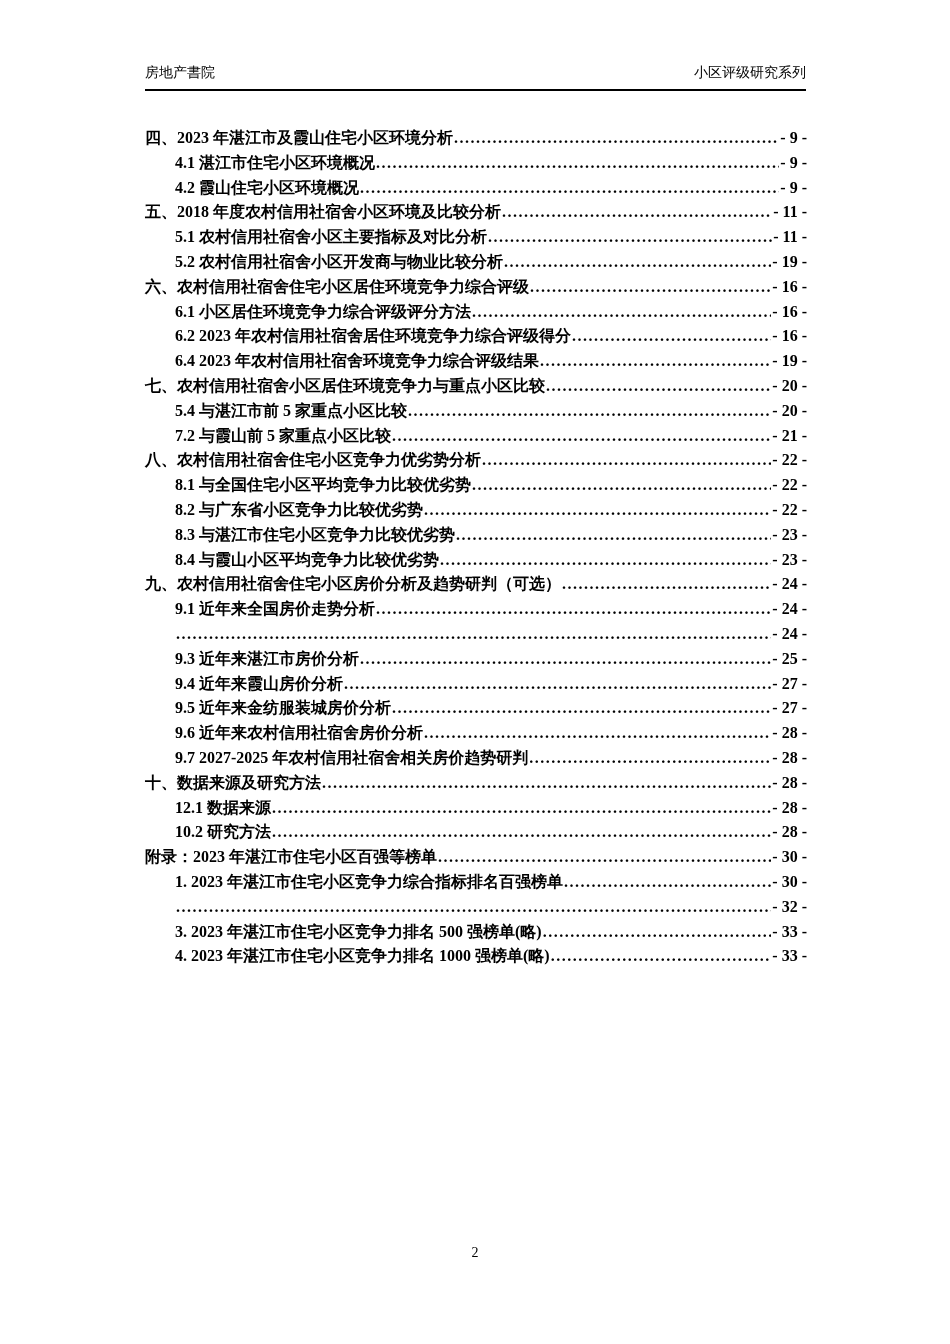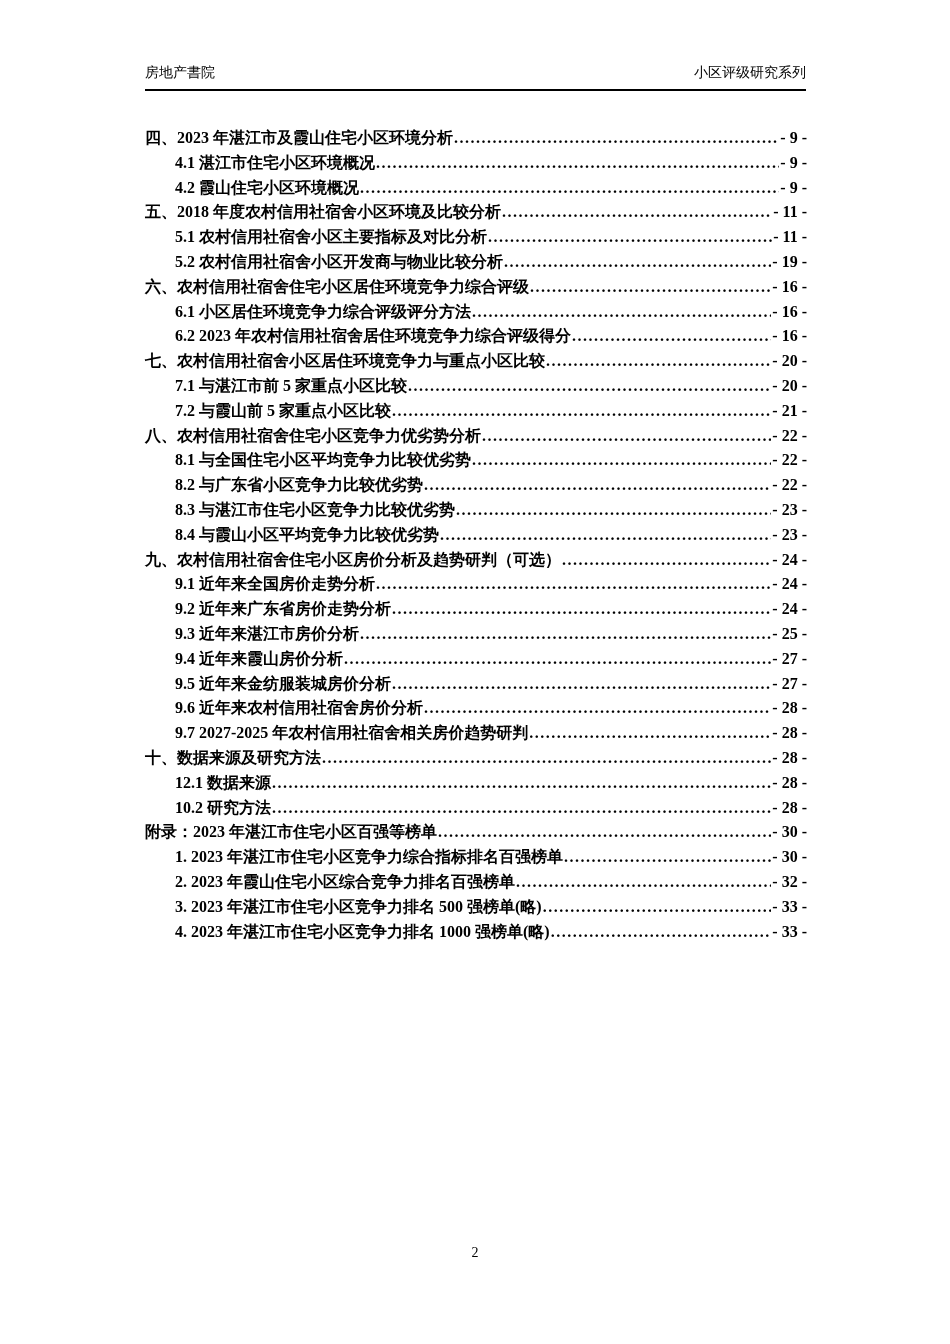--- a/index.html
+++ b/index.html
@@ -138,29 +138,34 @@
     <span class="toc-page">- 16 -</span>
   </div>
 
   <div class="toc-entry level-2">
     <span class="toc-title">6.2 2023 年农村信用社宿舍居住环境竞争力综合评级得分</span>
     <span class="toc-leader"></span>
     <span class="toc-page">- 16 -</span>
   </div>
 
 
+  <div class="toc-entry level-2">
+    <span class="toc-title">6.4 2023 年农村信用社宿舍环境竞争力综合评级结果</span>
+    <span class="toc-leader"></span>
+    <span class="toc-page">- 19 -</span>
+  </div>
 
   <div class="toc-entry level-1">
     <span class="toc-title">七、农村信用社宿舍小区居住环境竞争力与重点小区比较</span>
     <span class="toc-leader"></span>
     <span class="toc-page">- 20 -</span>
   </div>
 
   <div class="toc-entry level-2">
-    <span class="toc-title">7.1 与湛江市前 5 家重点小区比较</span>
+    <span class="toc-title">5.4 与湛江市前 5 家重点小区比较</span>
     <span class="toc-leader"></span>
     <span class="toc-page">- 20 -</span>
   </div>
 
   <div class="toc-entry level-2">
     <span class="toc-title">7.2 与霞山前 5 家重点小区比较</span>
     <span class="toc-leader"></span>
     <span class="toc-page">- 21 -</span>
   </div>
 
@@ -200,21 +205,20 @@
     <span class="toc-page">- 24 -</span>
   </div>
 
   <div class="toc-entry level-2">
     <span class="toc-title">9.1 近年来全国房价走势分析</span>
     <span class="toc-leader"></span>
     <span class="toc-page">- 24 -</span>
   </div>
 
   <div class="toc-entry level-2">
-    <span class="toc-title">9.2 近年来广东省房价走势分析</span>
     <span class="toc-leader"></span>
     <span class="toc-page">- 24 -</span>
   </div>
 
   <div class="toc-entry level-2">
     <span class="toc-title">9.3 近年来湛江市房价分析</span>
     <span class="toc-leader"></span>
     <span class="toc-page">- 25 -</span>
   </div>
 
@@ -266,21 +270,20 @@
     <span class="toc-page">- 30 -</span>
   </div>
 
   <div class="toc-entry level-2">
     <span class="toc-title">1. 2023 年湛江市住宅小区竞争力综合指标排名百强榜单</span>
     <span class="toc-leader"></span>
     <span class="toc-page">- 30 -</span>
   </div>
 
   <div class="toc-entry level-2">
-    <span class="toc-title">2. 2023 年霞山住宅小区综合竞争力排名百强榜单</span>
     <span class="toc-leader"></span>
     <span class="toc-page">- 32 -</span>
   </div>
 
   <div class="toc-entry level-2">
     <span class="toc-title">3. 2023 年湛江市住宅小区竞争力排名 500 强榜单(略)</span>
     <span class="toc-leader"></span>
     <span class="toc-page">- 33 -</span>
   </div>
 

